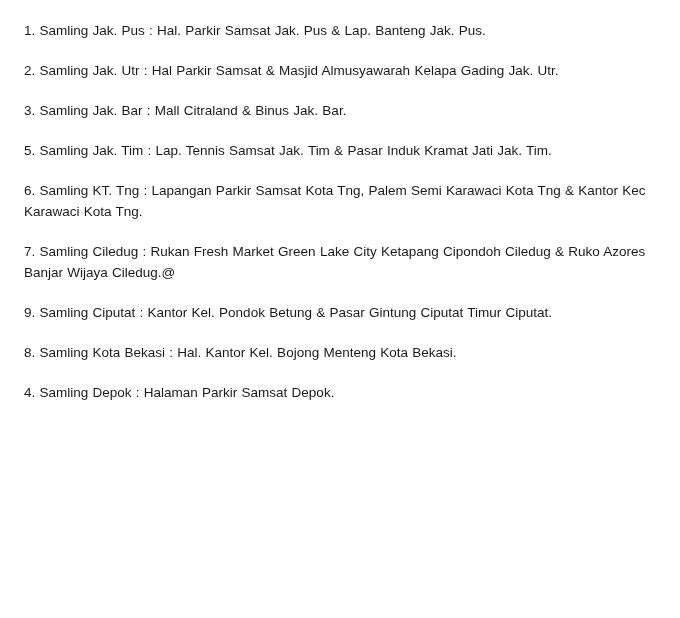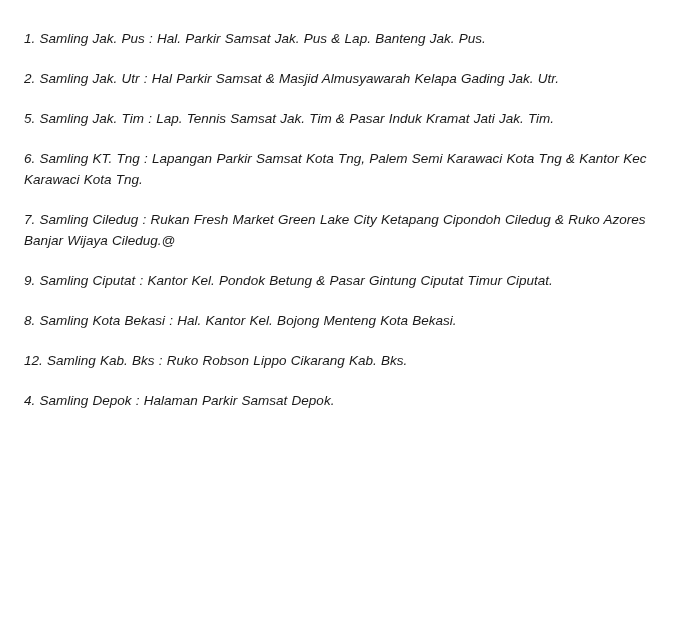--- a/index.html
+++ b/index.html
@@ -14,32 +14,31 @@
     background: #ffffff;
     padding: 20px 20px 0 24px;
     overflow: hidden;
     font-family: "Liberation Sans", sans-serif;
     font-size: 13.5px;
     line-height: 21px;
     color: #1a1a1a;
     -webkit-font-smoothing: antialiased;
   }
   .page p.list-item {
-    margin: 8px 0 19px 0;
+    margin: 0 0 19px 0;
     padding: 0;
     word-spacing: 0.5px;
-    font-style: italic;
   }
 </style>
 </head>
 <body>
 
 <div class="page">
   <p class="list-item">1. Samling Jak. Pus : Hal. Parkir Samsat Jak. Pus &amp; Lap. Banteng Jak. Pus.</p>
   <p class="list-item">2. Samling Jak. Utr : Hal Parkir Samsat &amp; Masjid Almusyawarah Kelapa Gading Jak. Utr.</p>
+  <p class="list-item">3. Samling Jak. Bar : Mall Citraland &amp; Binus Jak. Bar.</p>
   <p class="list-item">5. Samling Jak. Tim : Lap. Tennis Samsat Jak. Tim &amp; Pasar Induk Kramat Jati Jak. Tim.</p>
   <p class="list-item">6. Samling KT. Tng : Lapangan Parkir Samsat Kota Tng, Palem Semi Karawaci Kota Tng &amp; Kantor Kec Karawaci Kota Tng.</p>
   <p class="list-item">7. Samling Ciledug : Rukan Fresh Market Green Lake City Ketapang Cipondoh Ciledug &amp; Ruko Azores Banjar Wijaya Ciledug.@</p>
   <p class="list-item">9. Samling Ciputat : Kantor Kel. Pondok Betung &amp; Pasar Gintung Ciputat Timur Ciputat.</p>
   <p class="list-item">8. Samling Kota Bekasi : Hal. Kantor Kel. Bojong Menteng Kota Bekasi.</p>
-  <p class="list-item">12. Samling Kab. Bks : Ruko Robson Lippo Cikarang Kab. Bks.</p>
   <p class="list-item">4. Samling Depok : Halaman Parkir Samsat Depok.</p>
 </div>
 
 </body></html>

